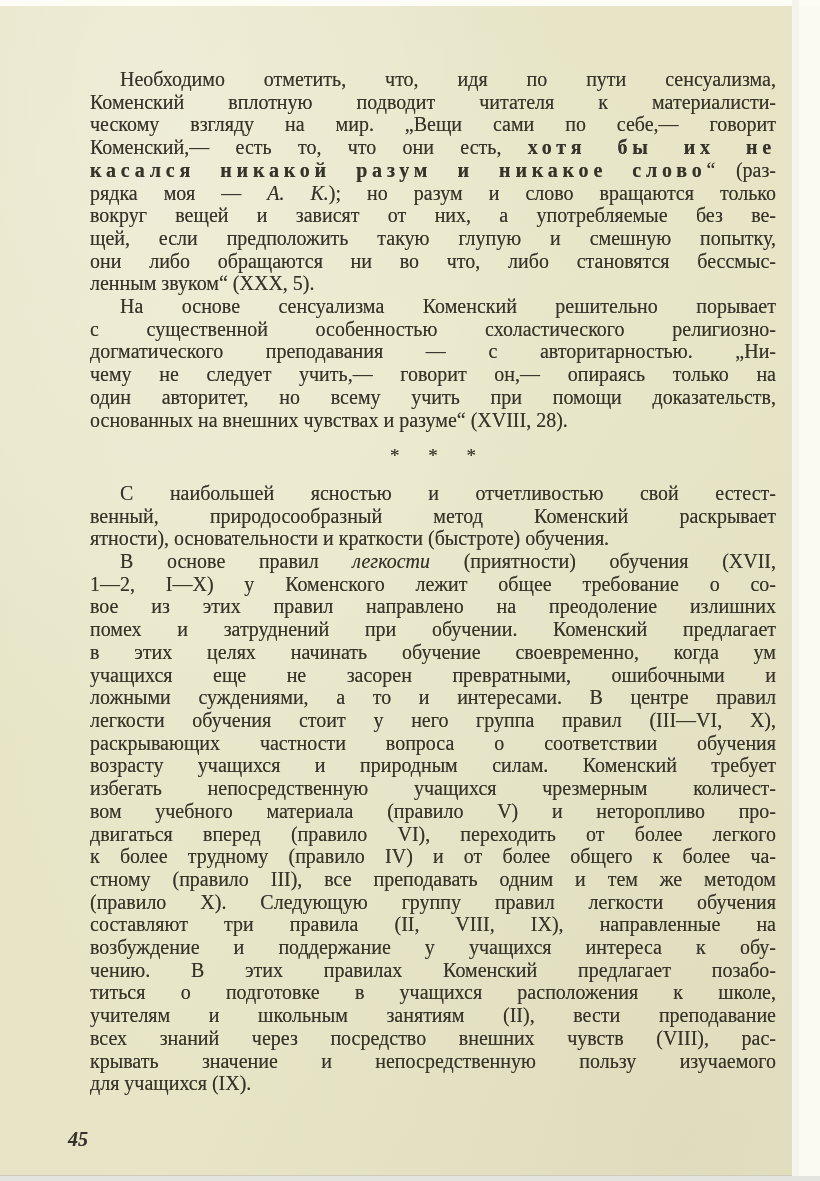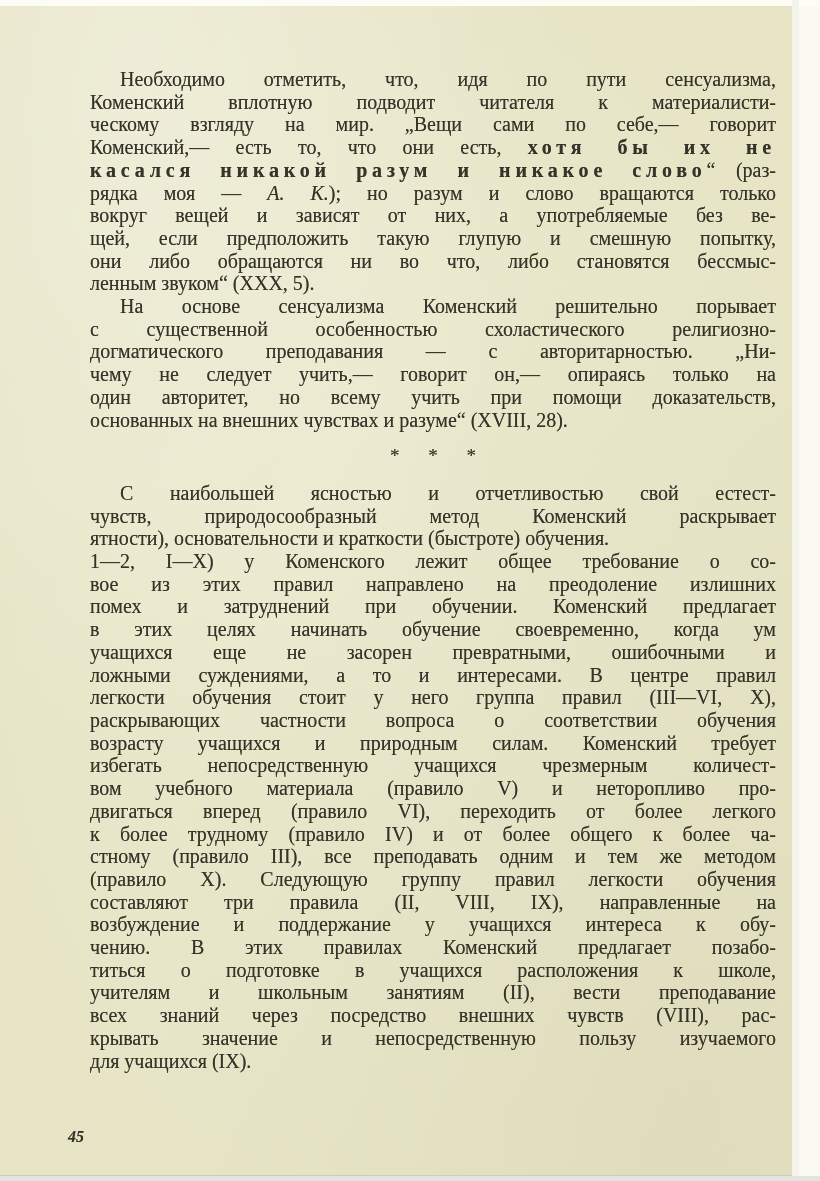--- a/index.html
+++ b/index.html
@@ -60,21 +60,21 @@
     font-size: 19px;
     color: #3a372c;
   }
   .page-number {
     position: absolute;
     left: 68px;
     top: 1122px;
     font-family: "Liberation Serif", "DejaVu Serif", serif;
     font-style: italic;
     font-weight: bold;
-    font-size: 16px;
+    font-size: 20px;
     color: #35322a;
     text-shadow: 0 0 0.5px rgba(40,38,28,0.5);
   }
 </style>
 </head>
 <body>
 
 <div class="scan">
   <div class="strip-top"></div>
   <div class="strip-right"></div>
@@ -97,24 +97,25 @@
           <span class="line first">На основе сенсуализма Коменский решительно порывает</span>
           <span class="line">с существенной особенностью схоластического религиозно-</span>
           <span class="line">догматического преподавания — с авторитарностью. „Ни-</span>
           <span class="line">чему не следует учить,— говорит он,— опираясь только на</span>
           <span class="line">один авторитет, но всему учить при помощи доказательств,</span>
           <span class="line last">основанных на внешних чувствах и разуме“ (XVIII, 28).</span>
         </p>
         <div class="separator">* * *</div>
         <p class="para">
           <span class="line first">С наибольшей ясностью и отчетливостью свой естест-</span>
-          <span class="line">чувств, природосообразный метод Коменский раскрывает</span>
+          <span class="line">венный, природосообразный метод Коменский раскрывает</span>
           <span class="line last">ятности), основательности и краткости (быстроте) обучения.</span>
         </p>
         <p class="para">
+          <span class="line first">В основе правил <span class="italic">легкости</span> (приятности) обучения (XVII,</span>
           <span class="line">1—2, I—X) у Коменского лежит общее требование о со-</span>
           <span class="line">вое из этих правил направлено на преодоление излишних</span>
           <span class="line">помех и затруднений при обучении. Коменский предлагает</span>
           <span class="line">в этих целях начинать обучение своевременно, когда ум</span>
           <span class="line">учащихся еще не засорен превратными, ошибочными и</span>
           <span class="line">ложными суждениями, а то и интересами. В центре правил</span>
           <span class="line">легкости обучения стоит у него группа правил (III—VI, X),</span>
           <span class="line">раскрывающих частности вопроса о соответствии обучения</span>
           <span class="line">возрасту учащихся и природным силам. Коменский требует</span>
           <span class="line">избегать непосредственную учащихся чрезмерным количест-</span>

